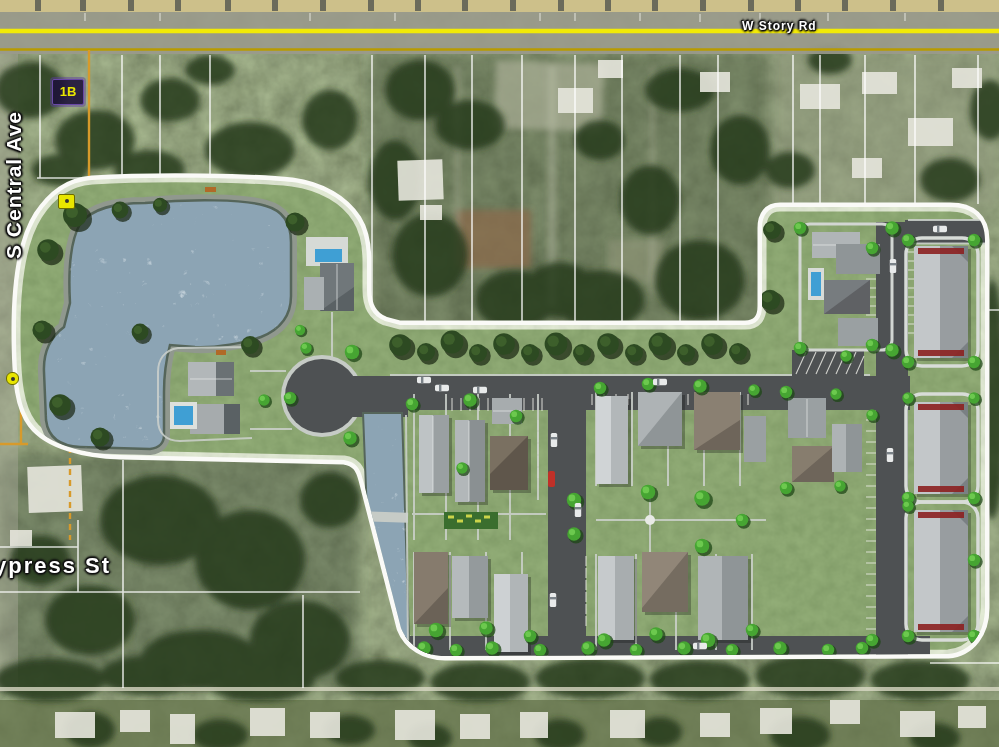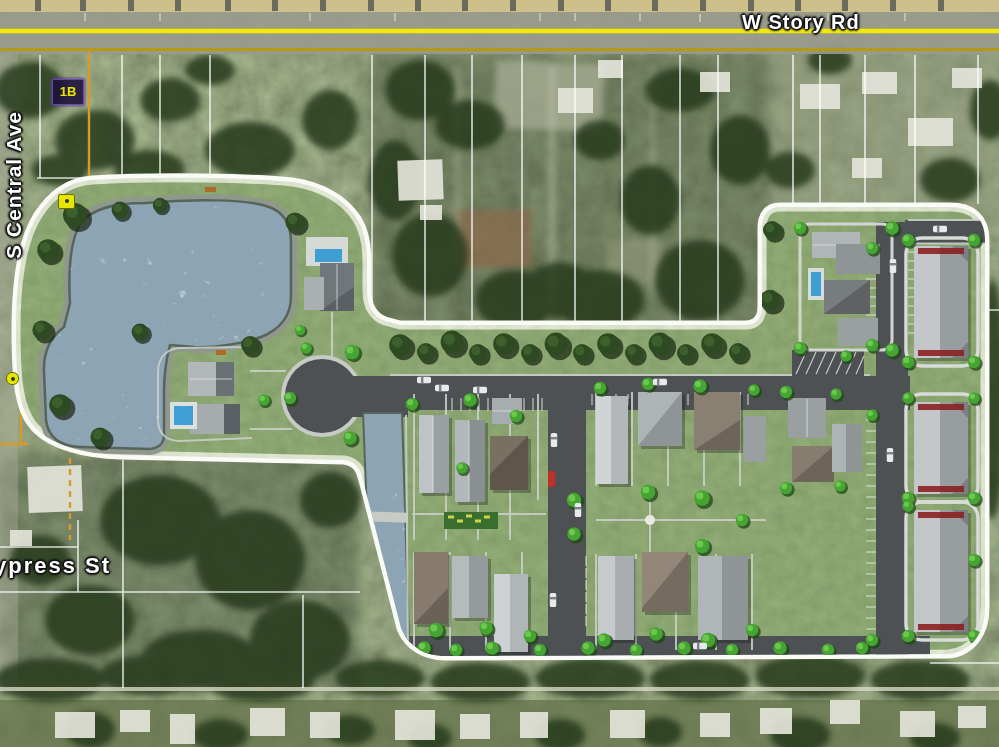--- a/index.html
+++ b/index.html
@@ -2,21 +2,21 @@
 <html><head>
 <meta charset="utf-8">
 <style>
   html,body{margin:0;padding:0;background:#222;}
   .stage{position:relative;width:999px;height:747px;overflow:hidden;background:#556243;
          font-family:"Liberation Sans",sans-serif;}
   .stage svg{position:absolute;left:0;top:0;}
   .street-label{position:absolute;color:#fff;font-weight:bold;white-space:nowrap;
     text-shadow:-2px 0 2px #101010,2px 0 2px #101010,0 -2px 2px #101010,0 2px 2px #101010,
                 -1px -1px 0 #1a1a1a,1px 1px 0 #1a1a1a;}
-  .lbl-story{left:742px;top:11px;font-size:20px;letter-spacing:1px;text-align:right;}
+  .lbl-story{left:742px;top:19px;font-size:12px;letter-spacing:1px;text-align:right;}
   .lbl-central{left:-111px;top:171px;width:250px;height:28px;line-height:28px;text-align:center;
     font-size:21px;letter-spacing:1px;transform:rotate(-90deg);}
   .lbl-cypress{left:-6px;top:553px;font-size:22px;letter-spacing:2px;}
   .badge-1b{position:absolute;left:52px;top:79px;width:30px;height:24px;
     background:rgba(28,16,58,.88);border:1px solid #6a48a8;border-radius:2px;
     color:#e8e600;font-size:13px;font-weight:bold;text-align:center;line-height:23px;
     box-shadow:0 0 0 2px rgba(90,60,160,.45);}
   .mini-marker{position:absolute;background:#e8e600;border:1px solid #6a6a00;border-radius:2px;}
   .marker-a{left:58px;top:194px;width:15px;height:13px;}
   .marker-b{left:6px;top:372px;width:11px;height:11px;border-radius:6px;}

